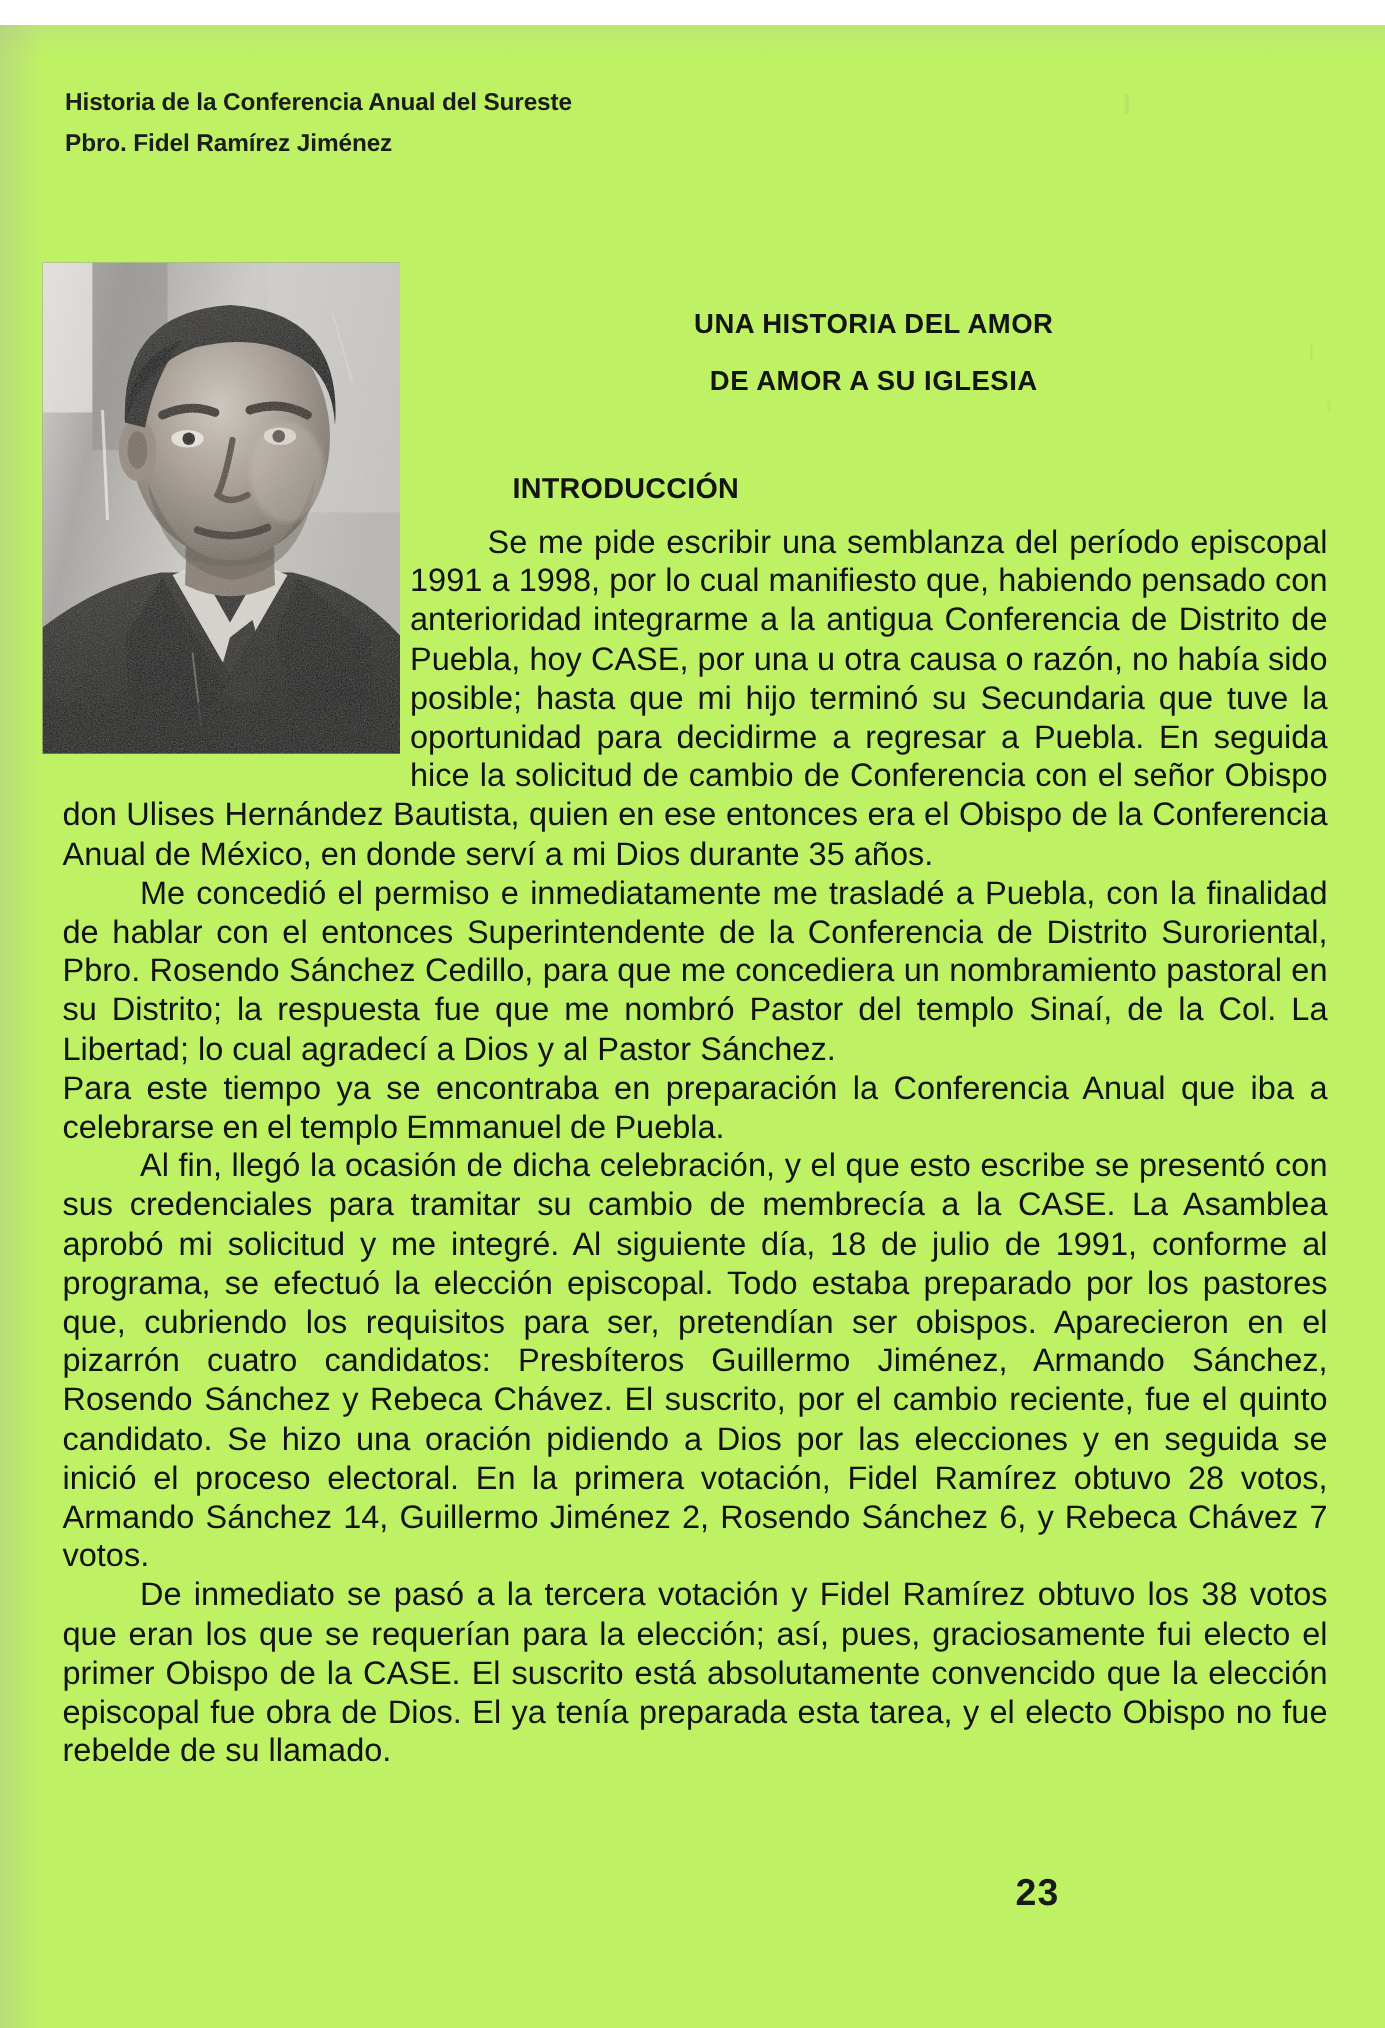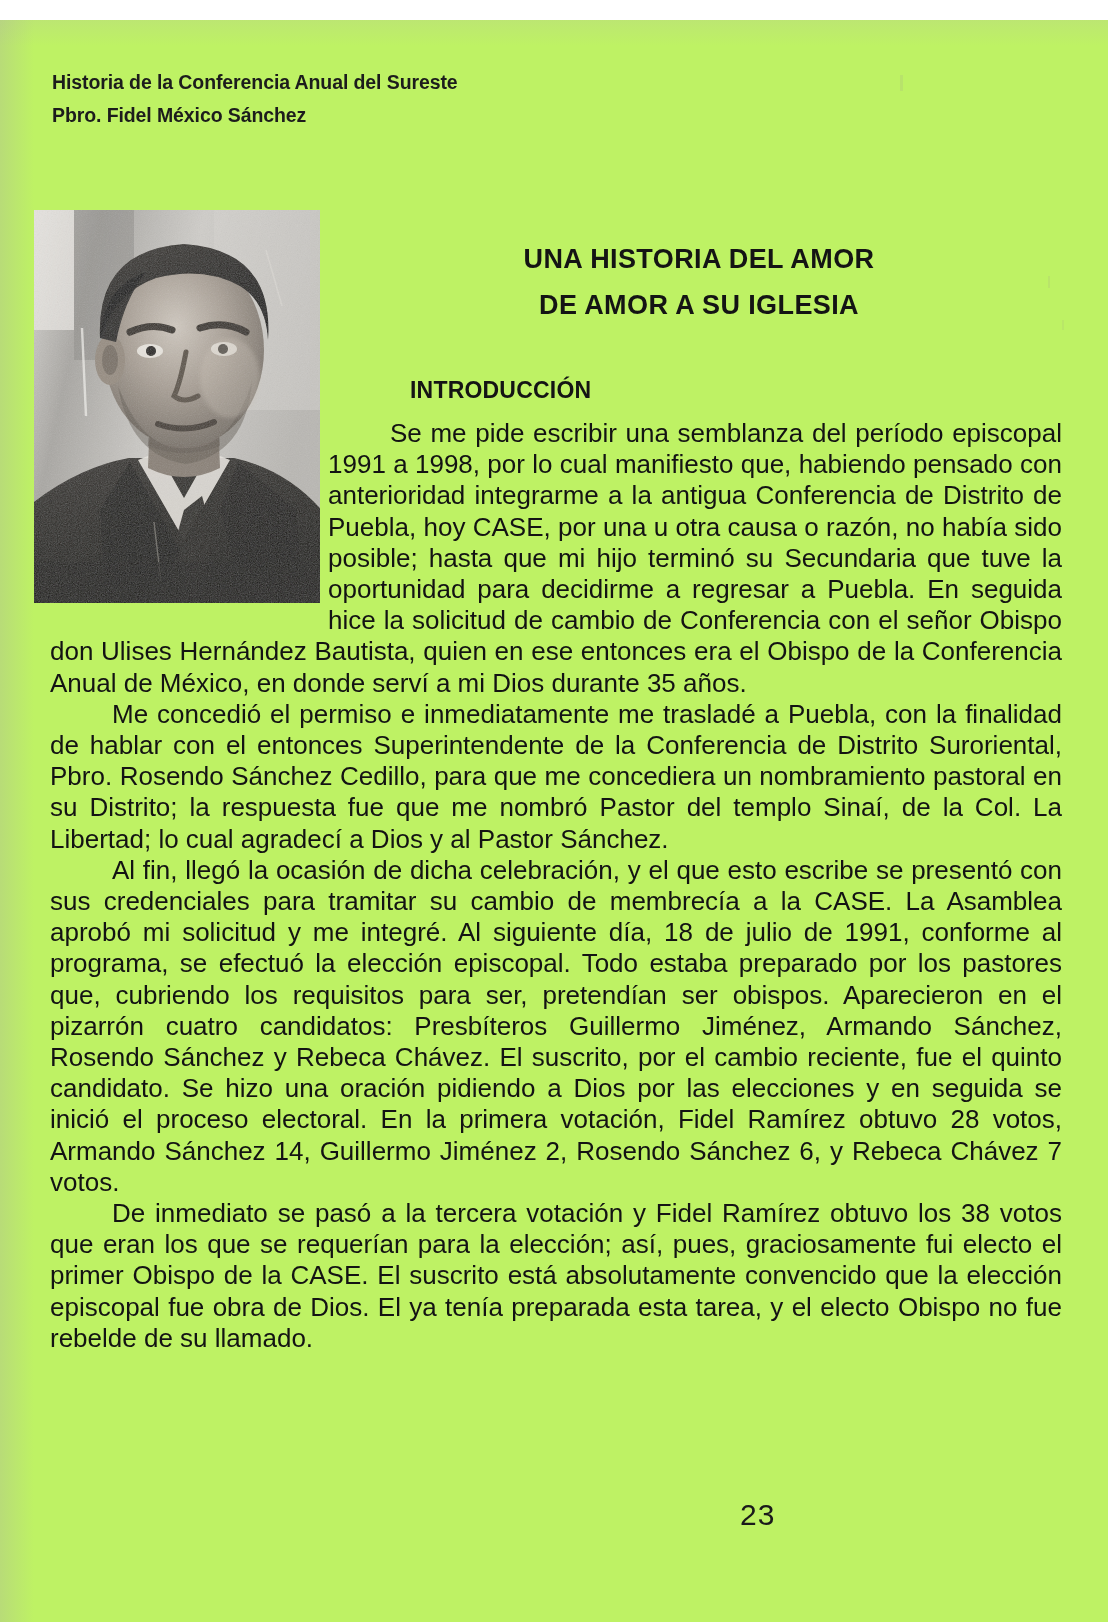--- a/index.html
+++ b/index.html
@@ -70,21 +70,21 @@
   
   .title-block {
     position: absolute;
     left: 340px;
     top: 216px;
     width: 718px;
     text-align: center;
   }
   .title-line {
     font-weight: bold;
-    font-size: 27px;
+    font-size: 22px;
     line-height: 46px;
     color: #141414;
     letter-spacing: 0.4px;
   }
 
   
   .intro-heading {
     position: absolute;
     left: 410px;
     top: 357px;
@@ -123,44 +123,44 @@
   .footer-emblem {
     position: absolute;
     left: 768px;
     top: 1424px;
     width: 120px;
     height: 128px;
   }
   .footer-emblem svg { display: block; }
   .page-number {
     position: absolute;
-    left: 740px;
+    left: 800px;
     top: 1478px;
     width: 60px;
-    text-align: left;
+    text-align: center;
     font-size: 30px;
-    font-weight: normal;
+    font-weight: bold;
     color: #1a1a1a;
     letter-spacing: 1px;
   }
 </style>
 </head>
 <body>
 
 <div class="page">
 
   <div class="scan-edge-left"></div>
   <div class="scan-edge-top"></div>
   <div class="scan-speck" style="left:900px;top:55px;width:3px;height:16px;opacity:.35;"></div>
   <div class="scan-speck" style="left:1048px;top:256px;width:2px;height:12px;opacity:.3;"></div>
   <div class="scan-speck" style="left:1062px;top:300px;width:2px;height:10px;opacity:.25;"></div>
 
   <div class="doc-header">
     <div class="hline">Historia de la Conferencia Anual del Sureste</div>
-    <div class="hline">Pbro. Fidel México Sánchez</div>
+    <div class="hline">Pbro. Fidel Ramírez Jiménez</div>
   </div>
 
   <div class="portrait">
     <svg width="286" height="393" viewBox="0 0 286 393" aria-hidden="true">
       <defs>
         <linearGradient id="bgGrad" x1="0" y1="0" x2="1" y2="0.3">
           <stop offset="0%" stop-color="#d8d6d2"></stop>
           <stop offset="22%" stop-color="#a9a7a3"></stop>
           <stop offset="55%" stop-color="#cfcdc9"></stop>
           <stop offset="100%" stop-color="#b9b7b3"></stop>
@@ -247,19 +247,20 @@
     <div class="title-line">UNA HISTORIA DEL AMOR</div>
     <div class="title-line">DE AMOR A SU IGLESIA</div>
   </div>
 
   <div class="intro-heading">INTRODUCCIÓN</div>
 
   <div class="body-text">
     <div class="photo-spacer"></div>
     <p class="p-indent">Se me pide escribir una semblanza del período episcopal 1991 a 1998, por lo cual manifiesto que, habiendo pensado con anterioridad integrarme a la antigua Conferencia de Distrito de Puebla, hoy CASE, por una u otra causa o razón, no había sido posible; hasta que mi hijo terminó su Secundaria que tuve la oportunidad para decidirme a regresar a Puebla. En seguida hice la solicitud de cambio de Conferencia con el señor Obispo don Ulises Hernández Bautista, quien en ese entonces era el Obispo de la Conferencia Anual de México, en donde serví a mi Dios durante 35 años.</p>
     <p class="p-indent">Me concedió el permiso e inmediatamente me trasladé a Puebla, con la finalidad de hablar con el entonces Superintendente de la Conferencia de Distrito Suroriental, Pbro. Rosendo Sánchez Cedillo, para que me concediera un nombramiento pastoral en su Distrito; la respuesta fue que me nombró Pastor del templo Sinaí, de la Col. La Libertad; lo cual agradecí a Dios y al Pastor Sánchez.</p>
+    <p class="p-flush tight">Para este tiempo ya se encontraba en preparación la Conferencia Anual que iba a celebrarse en el templo Emmanuel de Puebla.</p>
     <p class="p-indent">Al fin, llegó la ocasión de dicha celebración, y el que esto escribe se presentó con sus credenciales para tramitar su cambio de membrecía a la CASE. La Asamblea aprobó mi solicitud y me integré. Al siguiente día, 18 de julio de 1991, conforme al programa, se efectuó la elección episcopal. Todo estaba preparado por los pastores que, cubriendo los requisitos para ser, pretendían ser obispos. Aparecieron en el pizarrón cuatro candidatos: Presbíteros Guillermo Jiménez, Armando Sánchez, Rosendo Sánchez y Rebeca Chávez. El suscrito, por el cambio reciente, fue el quinto candidato. Se hizo una oración pidiendo a Dios por las elecciones y en seguida se inició el proceso electoral. En la primera votación, Fidel Ramírez obtuvo 28 votos, Armando Sánchez 14, Guillermo Jiménez 2, Rosendo Sánchez 6, y Rebeca Chávez 7 votos.</p>
     <p class="p-indent">De inmediato se pasó a la tercera votación y Fidel Ramírez obtuvo los 38 votos que eran los que se requerían para la elección; así, pues, graciosamente fui electo el primer Obispo de la CASE. El suscrito está absolutamente convencido que la elección episcopal fue obra de Dios. El ya tenía preparada esta tarea, y el electo Obispo no fue rebelde de su llamado.</p>
   </div>
 
   <div class="page-number">23</div>
 
 </div>
 
 </body></html>

